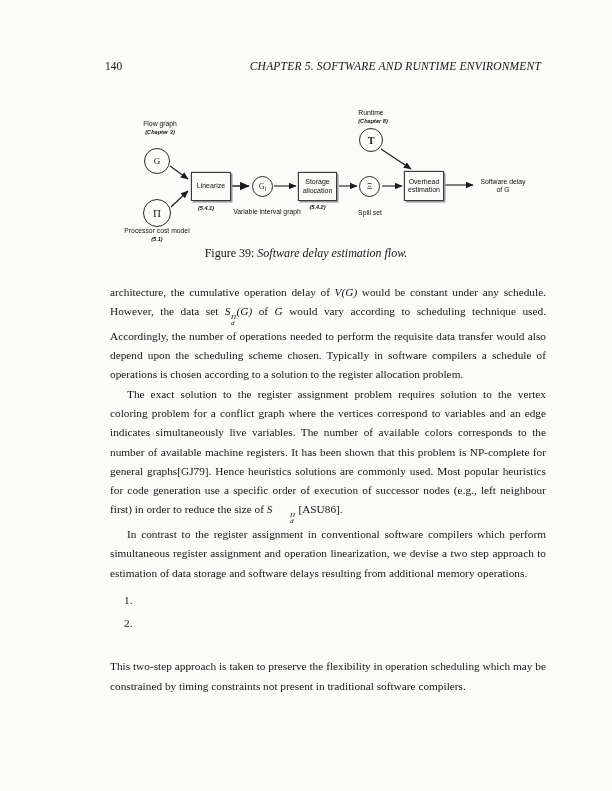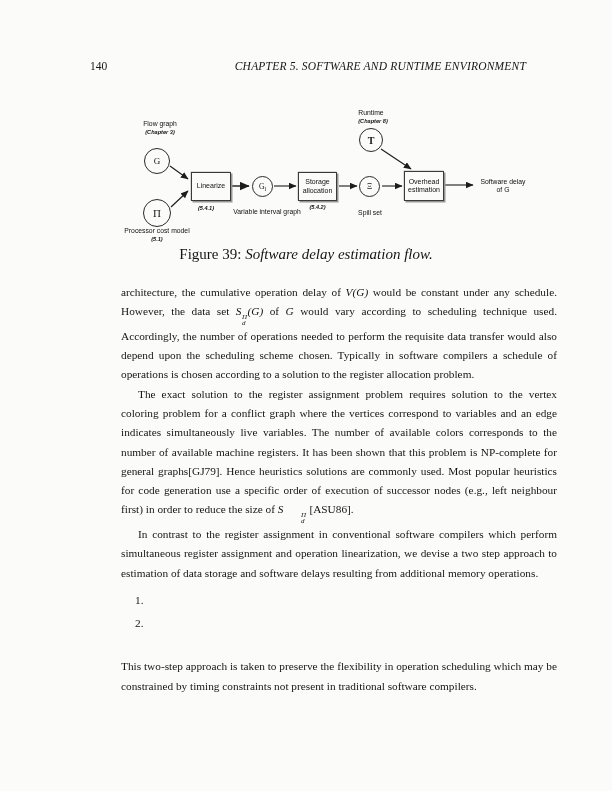--- a/index.html
+++ b/index.html
@@ -5,21 +5,21 @@
   html,body{margin:0;padding:0;}
   body{
     width:612px;height:791px;
     background:#fbfbf9;
     font-family:"Liberation Serif", serif;
     color:#151515;
     position:relative;
     overflow:hidden;
   }
   .header{
-    position:absolute;top:60px;left:90px;width:436px;
+    position:absolute;top:60px;left:105px;width:436px;
     display:flex;justify-content:space-between;align-items:baseline;
     font-size:11.5px;
   }
   .chapter-title{font-style:italic;letter-spacing:0.2px;}
   
   .diagram{
     position:absolute;top:103px;left:100px;width:470px;height:148px;
     font-family:"Liberation Sans", sans-serif;
   }
   .arrows{position:absolute;left:0;top:0;width:470px;height:148px;}
@@ -35,26 +35,26 @@
     font-size:7px;text-align:center;line-height:1.18;box-sizing:border-box;color:#111;
   }
   .dlabel{position:absolute;font-size:6.8px;text-align:center;line-height:1.25;color:#111;}
   .dref{position:absolute;font-size:5.6px;font-weight:bold;font-style:italic;text-align:center;color:#111;}
   .sym{font-size:9px;}
   .sym-big{font-size:11px;}
   .sym-bold{font-weight:bold;font-size:10px;}
   .gl-sub{font-size:6px;vertical-align:-2px;}
   
   .caption{
-    position:absolute;top:246px;left:0;width:612px;text-align:center;font-size:15px;
+    position:absolute;top:246px;left:0;width:612px;text-align:center;font-size:12px;
   }
   .caption .it{font-style:italic;}
   
   .bodytext{
-    position:absolute;top:283px;left:121px;width:436px;
+    position:absolute;top:283px;left:110px;width:436px;
     font-size:11.3px;line-height:19.3px;text-align:justify;
   }
   .para{margin:0;text-indent:17px;}
   .para.noindent{text-indent:0;}
   .it{font-style:italic;}
   .bd{font-weight:bold;}
   .supsub{
     display:inline-flex;flex-direction:column;align-items:flex-start;
     font-size:7px;line-height:6.5px;vertical-align:-3.5px;
     font-style:italic;margin-left:0.5px;margin-right:0.5px;

